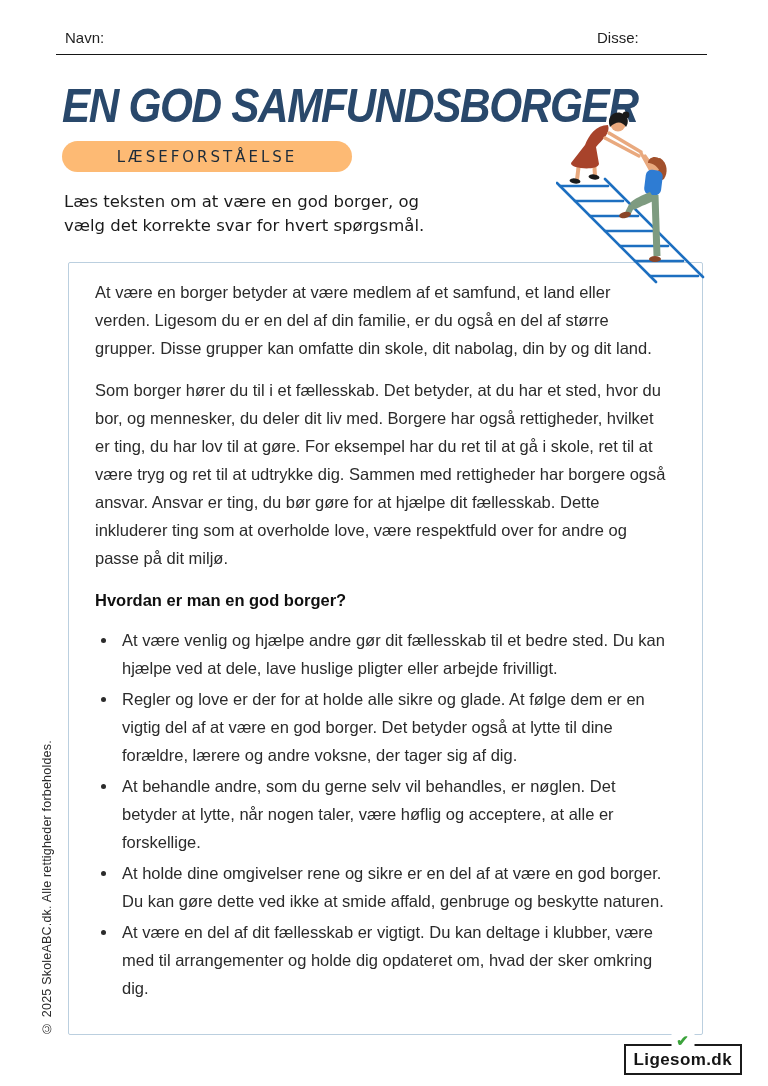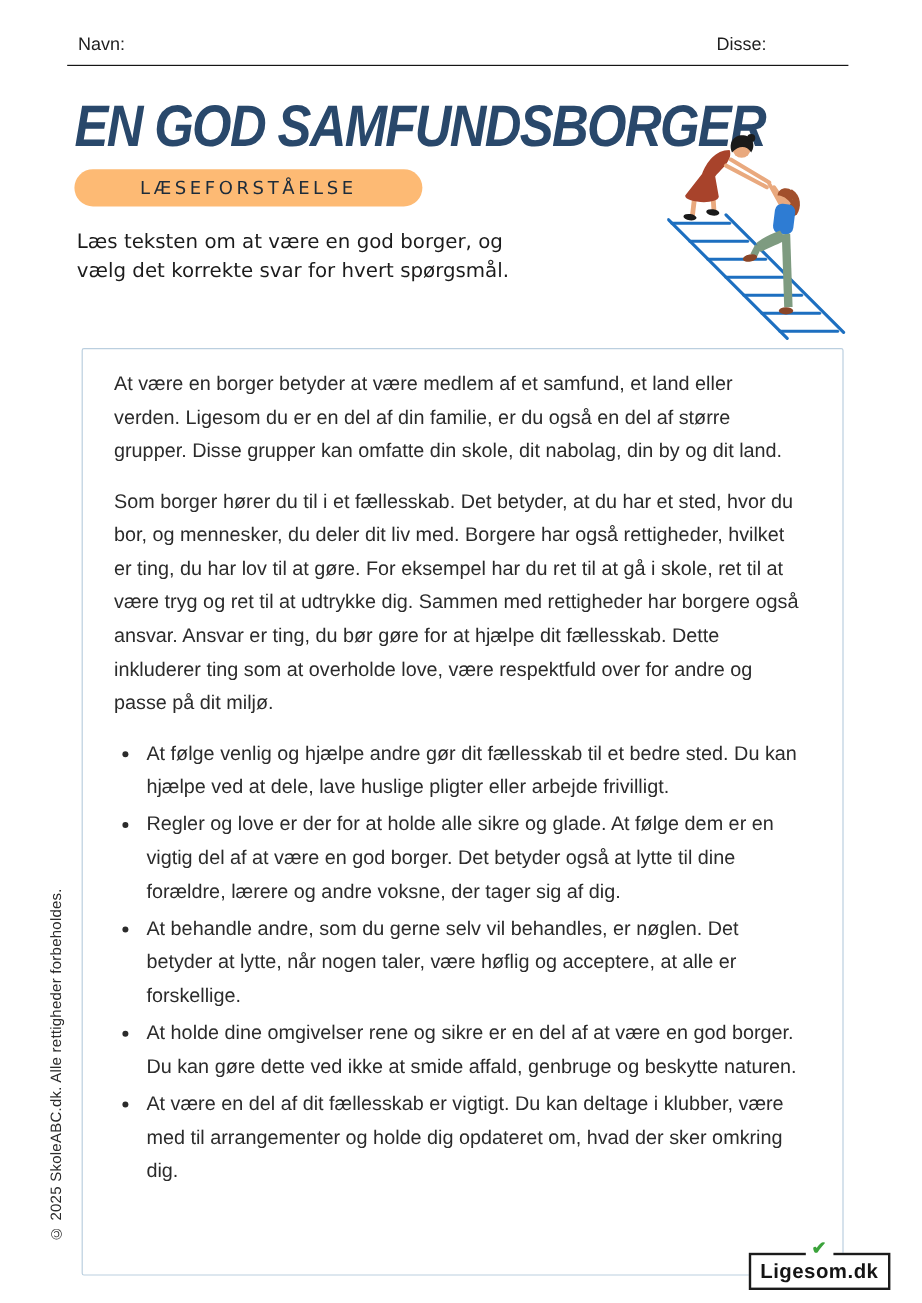--- a/index.html
+++ b/index.html
@@ -26,21 +26,21 @@
   }
   .intro{
     position:absolute;left:64px;top:190px;width:372px;
     font-size:16.5px;line-height:24px;color:#1b1b1b;font-family:"DejaVu Sans",sans-serif;
   }
   
   .reading-box{
     position:absolute;left:68px;top:262px;width:635px;height:773px;box-sizing:border-box;
     border:1.5px solid #BBCFDF;border-radius:2px;background:#ffffff;z-index:1;
     padding:15px 34px 0 26px;overflow:hidden;
-    font-size:16.5px;line-height:28px;color:#2b2b2b;margin-top:28px;
+    font-size:16.5px;line-height:28px;color:#2b2b2b;
   }
   .reading-box p{margin:0 0 14px 0;}
   .reading-box h3{margin:0 0 12px 0;font-size:16.5px;line-height:28px;color:#101010;font-weight:bold;}
   .reading-box ul{margin:0;padding-left:23px;}
   .reading-box li{margin:0 0 3px 0;padding-left:4px;}
   
   .illustration{position:absolute;left:556px;top:111px;width:152px;height:186px;z-index:2;}
   
   .copyright-vertical{
     position:absolute;left:40px;top:743px;height:292px;
@@ -107,22 +107,23 @@
     <line x1="76" y1="94" x2="72" y2="102" stroke="#7E9B80" stroke-width="6"></line>
     <line x1="99" y1="84" x2="101" y2="145" stroke="#7E9B80" stroke-width="7"></line>
     <ellipse cx="69" cy="104" rx="6" ry="3" fill="#8A4527" transform="rotate(-12 69 104)"></ellipse>
     <ellipse cx="99" cy="148" rx="6" ry="3" fill="#8A4527"></ellipse>
   </g>
 </svg>
 
 <div class="reading-box">
   <p>At være en borger betyder at være medlem af et samfund, et land eller verden. Ligesom du er en del af din familie, er du også en del af større grupper. Disse grupper kan omfatte din skole, dit nabolag, din by og dit land.</p>
   <p>Som borger hører du til i et fællesskab. Det betyder, at du har et sted, hvor du bor, og mennesker, du deler dit liv med. Borgere har også rettigheder, hvilket er ting, du har lov til at gøre. For eksempel har du ret til at gå i skole, ret til at være tryg og ret til at udtrykke dig. Sammen med rettigheder har borgere også ansvar. Ansvar er ting, du bør gøre for at hjælpe dit fællesskab. Dette inkluderer ting som at overholde love, være respektfuld over for andre og passe på dit miljø.</p>
+  <h3>Hvordan er man en god borger?</h3>
   <ul>
-    <li>At følge venlig og hjælpe andre gør dit fællesskab til et bedre sted. Du kan hjælpe ved at dele, lave huslige pligter eller arbejde frivilligt.</li>
+    <li>At være venlig og hjælpe andre gør dit fællesskab til et bedre sted. Du kan hjælpe ved at dele, lave huslige pligter eller arbejde frivilligt.</li>
     <li>Regler og love er der for at holde alle sikre og glade. At følge dem er en vigtig del af at være en god borger. Det betyder også at lytte til dine forældre, lærere og andre voksne, der tager sig af dig.</li>
     <li>At behandle andre, som du gerne selv vil behandles, er nøglen. Det betyder at lytte, når nogen taler, være høflig og acceptere, at alle er forskellige.</li>
     <li>At holde dine omgivelser rene og sikre er en del af at være en god borger. Du kan gøre dette ved ikke at smide affald, genbruge og beskytte naturen.</li>
     <li>At være en del af dit fællesskab er vigtigt. Du kan deltage i klubber, være med til arrangementer og holde dig opdateret om, hvad der sker omkring dig.</li>
   </ul>
 </div>
 
 <div class="copyright-vertical">© 2025 SkoleABC.dk. Alle rettigheder forbeholdes.</div>
 <div class="logo">
   <span class="check">✔</span>

